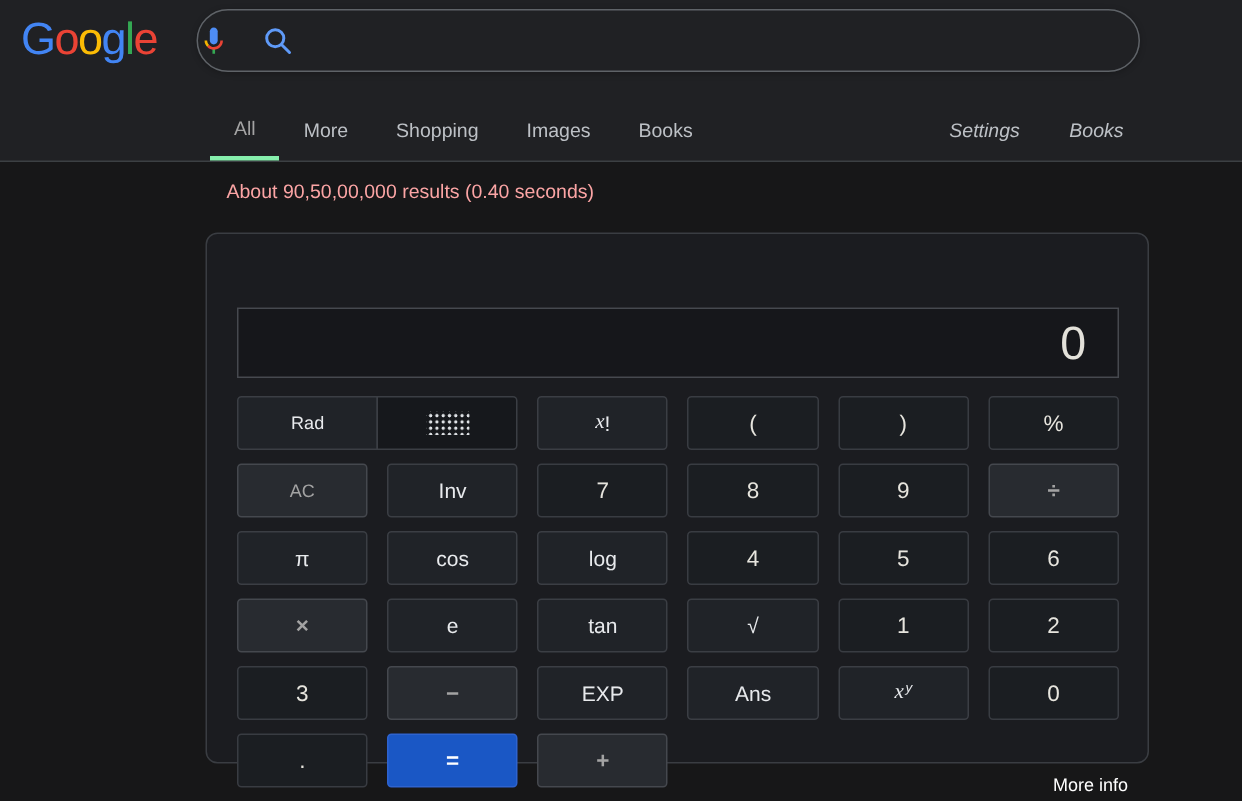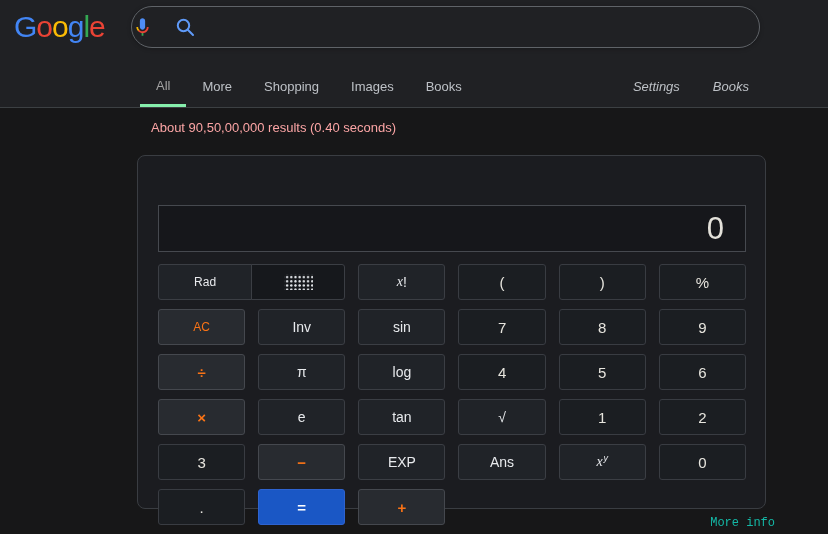--- a/index.html
+++ b/index.html
@@ -71,38 +71,38 @@
     display:grid; grid-template-columns:repeat(6,1fr);
     grid-auto-rows:36px; column-gap:13px; row-gap:9px;
   }
   .key {
     font-family:inherit; font-size:14px; color:#e8eaed;
     background:#202328; border:1px solid #3b3e44; border-radius:3px;
     cursor:pointer; display:flex; align-items:center; justify-content:center;
     padding:0; line-height:1;
   }
   .key.num { background:#1b1e22; border-color:#393c42; color:#e7e5de; font-size:15px; }
-  .key.op  { background:#282b30; border-color:#45484e; color:#f97316; font-size:15px; font-weight:600; }
+  .key.op  { background:#282b30; border-color:#45484e; color:#a3a3a3; font-size:15px; font-weight:600; }
   .key.eq  { background:#1a57c5; border-color:#2e63cf; color:#ffffff; font-size:15px; font-weight:700; }
   .key.small { font-size:12px; font-weight:400; }
   .key i { font-style:italic; font-family:"Liberation Serif", serif; }
   .key sup { font-size:9px; margin-left:1px; transform:translateY(-4px); font-style:italic; }
   .rad-deg { grid-column:1 / 3; display:flex; }
   .rad-deg .key { flex:1; }
   .rad-deg .key:first-child { border-radius:3px 0 0 3px; }
   .rad-deg .key:last-child { border-radius:0 3px 3px 0; margin-left:-1px; background:#16181c; }
   .dots-grid {
     width:29px; height:16px;
     background-image:radial-gradient(#dfe2e6 1.05px, transparent 1.3px);
     background-size:4.2px 4.2px; background-position:1px 1px;
   }
 
   .more-info {
-    position:absolute; top:516px; right:53px;
-    font-size:12px; color:#14b8a6; font-weight:500; cursor:pointer;font-family:Liberation Mono, monospace;
+    position:absolute; top:516px; right:76px;
+    font-size:12px; color:#ffffff; font-weight:500; cursor:pointer;
   }
 </style>
 </head>
 <body>
 
 <div class="header">
   <div class="logo"><span style="color: rgb(66, 133, 244);">G</span><span style="color: rgb(234, 67, 53);">o</span><span style="color: rgb(251, 188, 5);">o</span><span style="color: rgb(66, 133, 244);">g</span><span style="color: rgb(52, 168, 83);">l</span><span style="color: rgb(234, 67, 53);">e</span></div>
 
   <div class="search-pill">
     <div class="pill-icons">
@@ -144,26 +144,26 @@
         <button class="key">
           <span class="dots-grid"></span>
         </button>
       </div>
       <button class="key"><i>x</i>!</button>
       <button class="key num">(</button>
       <button class="key num">)</button>
       <button class="key num">%</button>
       <button class="key op small">AC</button>
       <button class="key">Inv</button>
-      <button class="key">sin</button>
       <button class="key num">7</button>
       <button class="key num">8</button>
       <button class="key num">9</button>
       <button class="key op">÷</button>
       <button class="key">π</button>
+      <button class="key">cos</button>
       <button class="key">log</button>
       <button class="key num">4</button>
       <button class="key num">5</button>
       <button class="key num">6</button>
       <button class="key op">×</button>
       <button class="key">e</button>
       <button class="key">tan</button>
       <button class="key">√</button>
       <button class="key num">1</button>
       <button class="key num">2</button>

